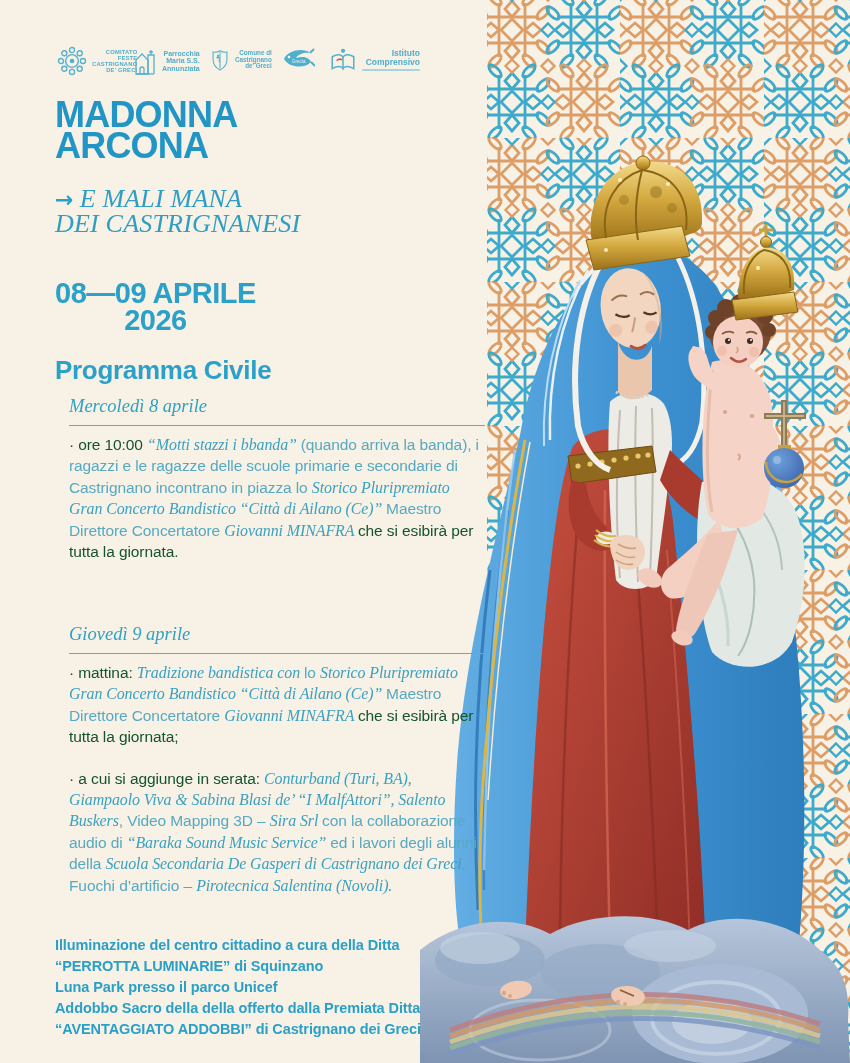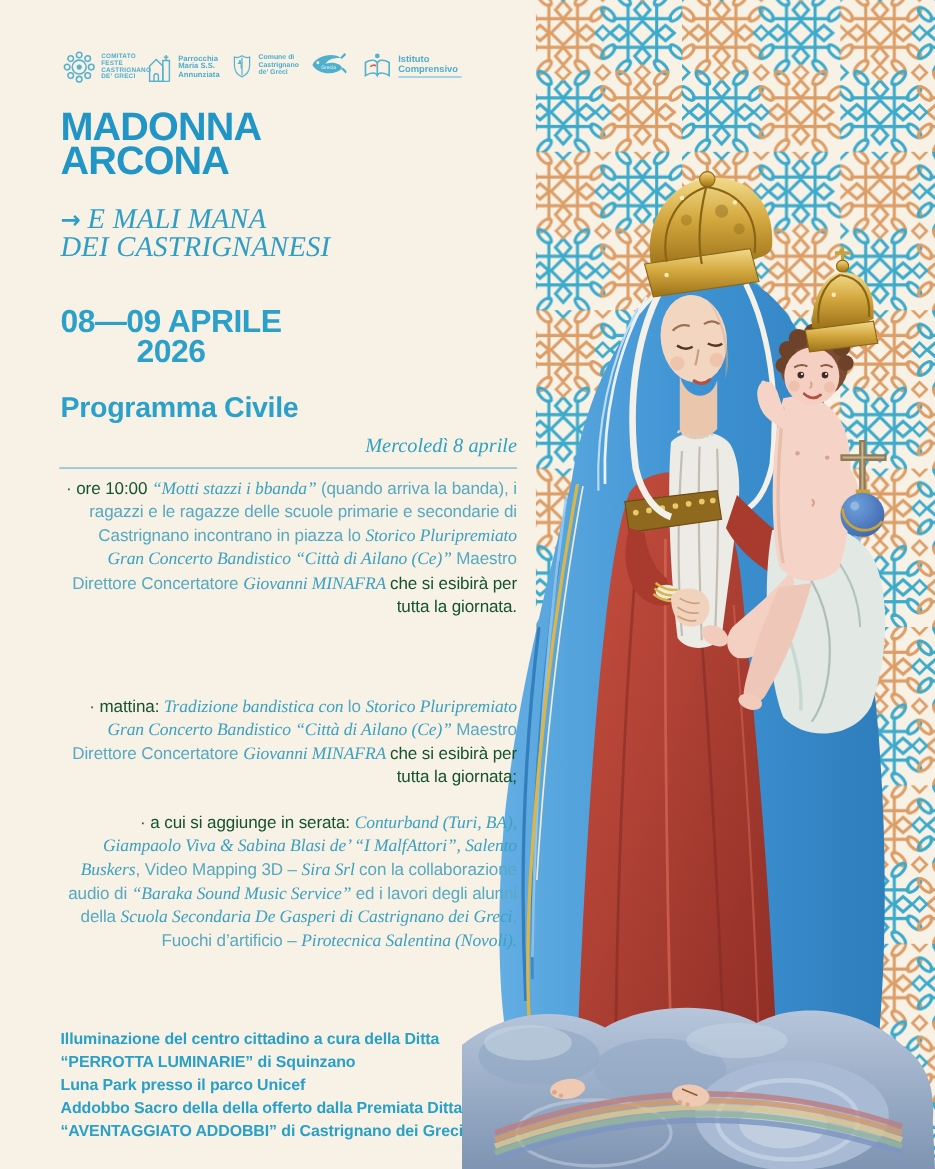--- a/index.html
+++ b/index.html
@@ -5,38 +5,38 @@
   html,body{margin:0;padding:0;}
   body{
     width:850px;height:1063px;position:relative;overflow:hidden;
     background:#F8F1E6;
     font-family:"Liberation Sans",sans-serif;
   }
   .abs{position:absolute;}
   
   .logo{position:absolute;top:46px;display:flex;align-items:center;gap:5px;color:#4FAECB;}
   .logo svg{display:block;}
-  .logo-label{white-space:pre-line;font-weight:bold;color:#4FAECB;line-height:1.08;}
+  .logo-label{white-space:pre-line;font-weight:bold;color:#4FAECB;line-height:1.08;text-align:right;}
   .lbl-comitato{font-size:5.8px;letter-spacing:.2px;}
   .lbl-parrocchia{font-size:7px;}
   .lbl-comune{font-size:6.3px;font-weight:bold;}
   .lbl-istituto{font-size:8.5px;line-height:1.05;}
   .tagline-bar{width:58px;height:2px;background:#A7D3E2;margin-top:2px;border-radius:1px;}
   
   .title{left:55px;top:99px;font-size:36px;font-weight:800;line-height:31px;
          letter-spacing:-0.8px;color:#2196C6;}
   .subtitle{left:55px;top:187px;font-family:"Liberation Serif",serif;font-style:italic;
             font-size:26px;line-height:23.5px;color:#2E9EC5;letter-spacing:.2px;}
   .subtitle .arrow{font-family:"DejaVu Sans",sans-serif;font-style:normal;font-weight:bold;
                    font-size:22px;margin-right:6px;}
   .dates{left:55px;top:280px;font-size:29px;font-weight:800;line-height:26.5px;
          letter-spacing:-0.5px;color:#2BA0C8;text-align:center;}
   
   .prog-heading{left:55px;top:355px;font-size:26px;font-weight:bold;color:#2BA0C8;letter-spacing:-0.3px;}
-  .day{left:54px;width:416px;text-align:right;}
+  .day{left:69px;width:416px;}
   .day-label{font-family:"Liberation Serif",serif;font-style:italic;font-size:18.5px;
              color:#2FA2C2;padding-bottom:8px;border-bottom:1.6px solid #53AFCB;}
   .para{margin-top:8px;font-size:15.5px;line-height:21.4px;letter-spacing:-0.1px;color:#55A9C1;}
   .para + .para{margin-top:20px;}
   .seg-normal{color:#55A9C1;}
   .seg-bold{font-weight:normal;color:#14532d;}
   .seg-italic{font-family:"Liberation Serif",serif;font-style:italic;font-size:1.03em;color:#3AA1C0;}
   
   .footer{left:55px;top:935px;width:420px;font-size:14.5px;font-weight:bold;
           line-height:21px;color:#29A0C8;letter-spacing:-0.1px;}
@@ -393,20 +393,21 @@
 </div>
 
 <div class="abs prog-heading">Programma Civile</div>
 
 <div class="abs day" style="top:396px">
   <div class="day-label">Mercoledì 8 aprile</div>
   <div class="para"><span class="seg-bold">· ore 10:00 </span><span class="seg-italic">“Motti stazzi i bbanda” </span><span class="seg-normal">(quando arriva la banda), i ragazzi e le ragazze delle scuole primarie e secondarie di Castrignano incontrano in piazza lo </span><span class="seg-italic">Storico Pluripremiato Gran Concerto Bandistico “Città di Ailano (Ce)” </span><span class="seg-normal">Maestro Direttore Concertatore </span><span class="seg-italic">Giovanni MINAFRA </span><span class="seg-bold">che si esibirà per tutta la giornata.</span></div>
 </div>
 
 <div class="abs day" style="top:624px">
+  <div class="day-label">Giovedì 9 aprile</div>
   <div class="para"><span class="seg-bold">· mattina: </span><span class="seg-italic">Tradizione bandistica con </span><span class="seg-normal">lo </span><span class="seg-italic">Storico Pluripremiato Gran Concerto Bandistico “Città di Ailano (Ce)” </span><span class="seg-normal">Maestro Direttore Concertatore </span><span class="seg-italic">Giovanni MINAFRA </span><span class="seg-bold">che si esibirà per tutta la giornata;</span></div>
   <div class="para"><span class="seg-bold">· a cui si aggiunge in serata: </span><span class="seg-italic">Conturband (Turi, BA), Giampaolo Viva &amp; Sabina Blasi de’ “I MalfAttori”, Salento Buskers</span><span class="seg-normal">, Video Mapping 3D – </span><span class="seg-italic">Sira Srl </span><span class="seg-normal">con la collaborazione audio di </span><span class="seg-italic">“Baraka Sound Music Service” </span><span class="seg-normal">ed i lavori degli alunni della </span><span class="seg-italic">Scuola Secondaria De Gasperi di Castrignano dei Greci</span><span class="seg-normal">, Fuochi d’artificio – </span><span class="seg-italic">Pirotecnica Salentina (Novoli).</span></div>
 </div>
 
 <div class="abs footer">
   <div>Illuminazione del centro cittadino a cura della Ditta</div>
   <div>“PERROTTA LUMINARIE” di Squinzano</div>
   <div>Luna Park presso il parco Unicef</div>
   <div>Addobbo Sacro della della offerto dalla Premiata Ditta</div>
   <div>“AVENTAGGIATO ADDOBBI” di Castrignano dei Greci</div>

